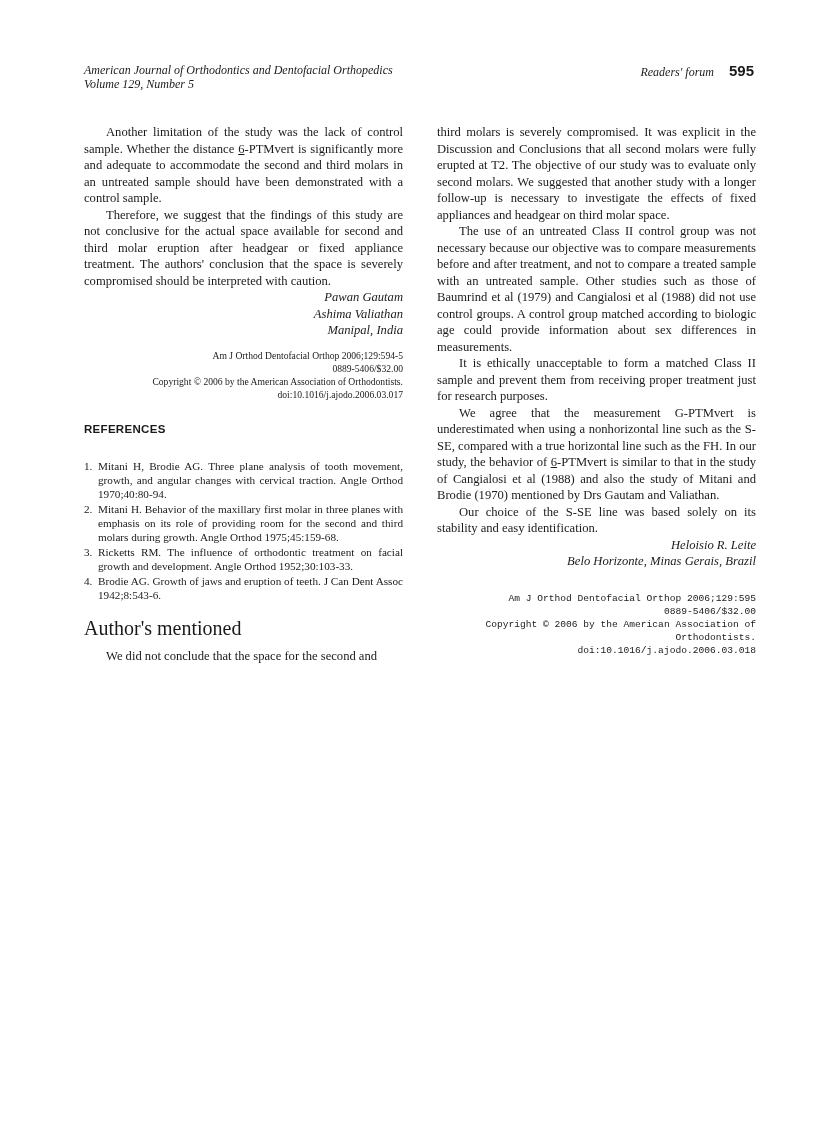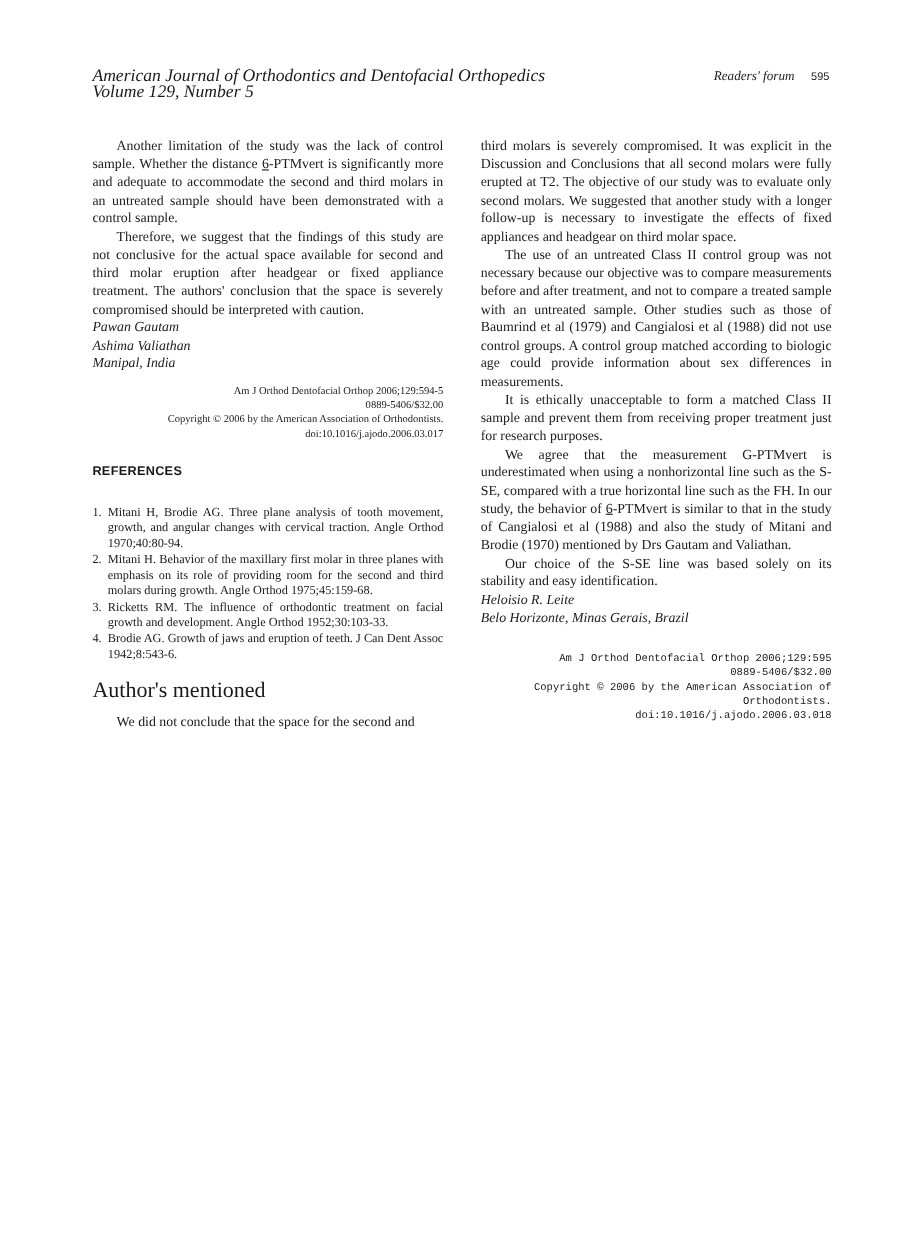--- a/index.html
+++ b/index.html
@@ -1,26 +1,26 @@
 <!DOCTYPE html>
 <html><head>
 <meta charset="utf-8">
 <style>
   html, body { margin: 0; padding: 0; background: #ffffff; }
   body { width: 838px; height: 1122px; position: relative; overflow: hidden; color: #1a1a1a; font-family: "Liberation Serif", serif; }
-  .hdr-left { position: absolute; left: 84px; top: 63px; font-style: italic; font-size: 16px; line-height: 14px; }
+  .hdr-left { position: absolute; left: 84px; top: 63px; font-style: italic; font-size: 12px; line-height: 14px; }
   .hdr-right { position: absolute; right: 84px; top: 62px; font-size: 12px; }
   .hdr-right .section { font-style: italic; font-size: 12px; }
-  .hdr-right .pageno { font-family: "Liberation Sans", sans-serif; font-weight: normal; font-size: 10px; margin-left: 12px; }
+  .hdr-right .pageno { font-family: "Liberation Sans", sans-serif; font-weight: bold; font-size: 15px; margin-left: 12px; }
   .col { position: absolute; top: 124px; width: 319px; font-size: 12.6px; line-height: 16.5px; text-align: justify; }
   .col.left { left: 84px; }
   .col.right { left: 437px; }
   .col p { margin: 0; text-indent: 22px; }
   .col p.noindent { text-indent: 0; }
-  .sig { font-style: italic; font-size: 12.6px; line-height: 16.5px; }
+  .sig { text-align: right; font-style: italic; font-size: 12.6px; line-height: 16.5px; }
   .meta { font-size: 9.6px; line-height: 13px; margin-top: 10px; text-align: right; }
   .refs-title { font-family: "Liberation Sans", sans-serif; font-weight: bold; font-size: 11.5px; margin-top: 20px; margin-bottom: 22px; letter-spacing: 0.3px; }
   .refs { margin: 0; padding: 0; list-style: none; font-size: 11.2px; line-height: 14px; }
   .refs li { position: relative; padding-left: 14px; margin-bottom: 1px; text-align: justify; }
   .refs li .num { position: absolute; left: 0; top: 0; }
   .section-title { font-size: 20px; line-height: 24px; margin-top: 14px; margin-bottom: 8px; }
   u { text-decoration: underline; }
 </style>
 </head>
 <body>

